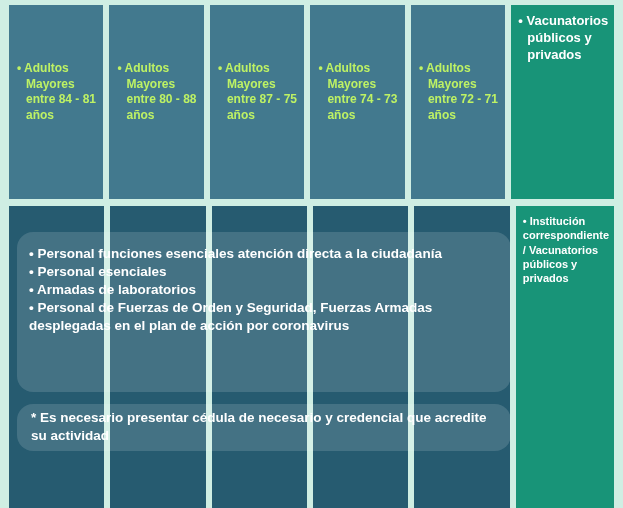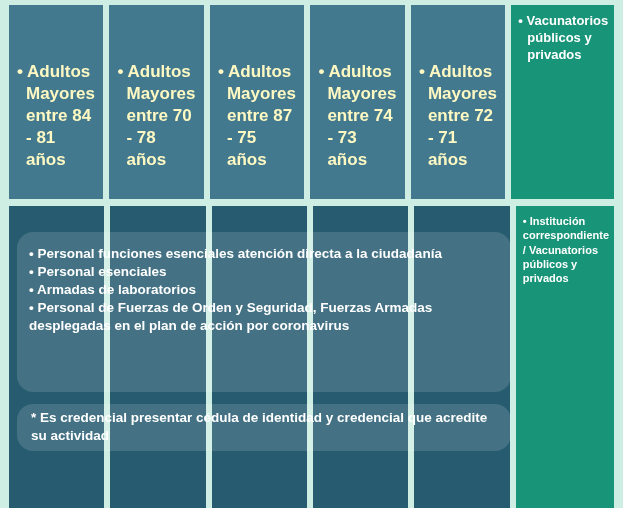--- a/index.html
+++ b/index.html
@@ -27,23 +27,23 @@
     display:flex;align-items:center;justify-content:center;
     letter-spacing:0.2px;
     white-space:nowrap;
     overflow:hidden;
   }
   .hdr-row{margin-bottom:5px;}
   
   .row1{height:194px;margin-bottom:7px;}
   .day-cell{
     background:#42798e;
-    color:#fef9c3;
+    color:#bef264;
     font-weight:bold;
-    font-size:17px;
+    font-size:12px;
     line-height:1.3;
     padding:56px 6px 0 8px;
     box-sizing:border-box;
   }
   .where-cell{
     background:#189478;
     color:#ffffff;
     font-weight:bold;
     font-size:13px;
     line-height:1.3;
@@ -87,21 +87,21 @@
 <body>
 
 <div class="page">
 
 
   <div class="grid row1">
     <div class="day-cell">
       <div class="hang">• Adultos Mayores entre 84 - 81 años</div>
     </div>
     <div class="day-cell">
-      <div class="hang">• Adultos Mayores entre 70 - 78 años</div>
+      <div class="hang">• Adultos Mayores entre 80 - 88 años</div>
     </div>
     <div class="day-cell">
       <div class="hang">• Adultos Mayores entre 87 - 75 años</div>
     </div>
     <div class="day-cell">
       <div class="hang">• Adultos Mayores entre 74 - 73 años</div>
     </div>
     <div class="day-cell">
       <div class="hang">• Adultos Mayores entre 72 - 71 años</div>
     </div>
@@ -121,17 +121,17 @@
     </div>
 
     <div class="overlay-box box-groups">
       <div>• Personal funciones esenciales atención directa a la ciudadanía</div>
       <div>• Personal  esenciales</div>
       <div>• Armadas de laboratorios</div>
       <div>• Personal de  Fuerzas de Orden y Seguridad, Fuerzas Armadas desplegadas en el plan de acción por coronavirus</div>
     </div>
 
     <div class="overlay-box box-note">
-      <div>* Es credencial presentar cédula de identidad y credencial que acredite su actividad</div>
+      <div>* Es necesario presentar cédula de necesario y credencial que acredite su actividad</div>
     </div>
   </div>
 
 </div>
 
 </body></html>

